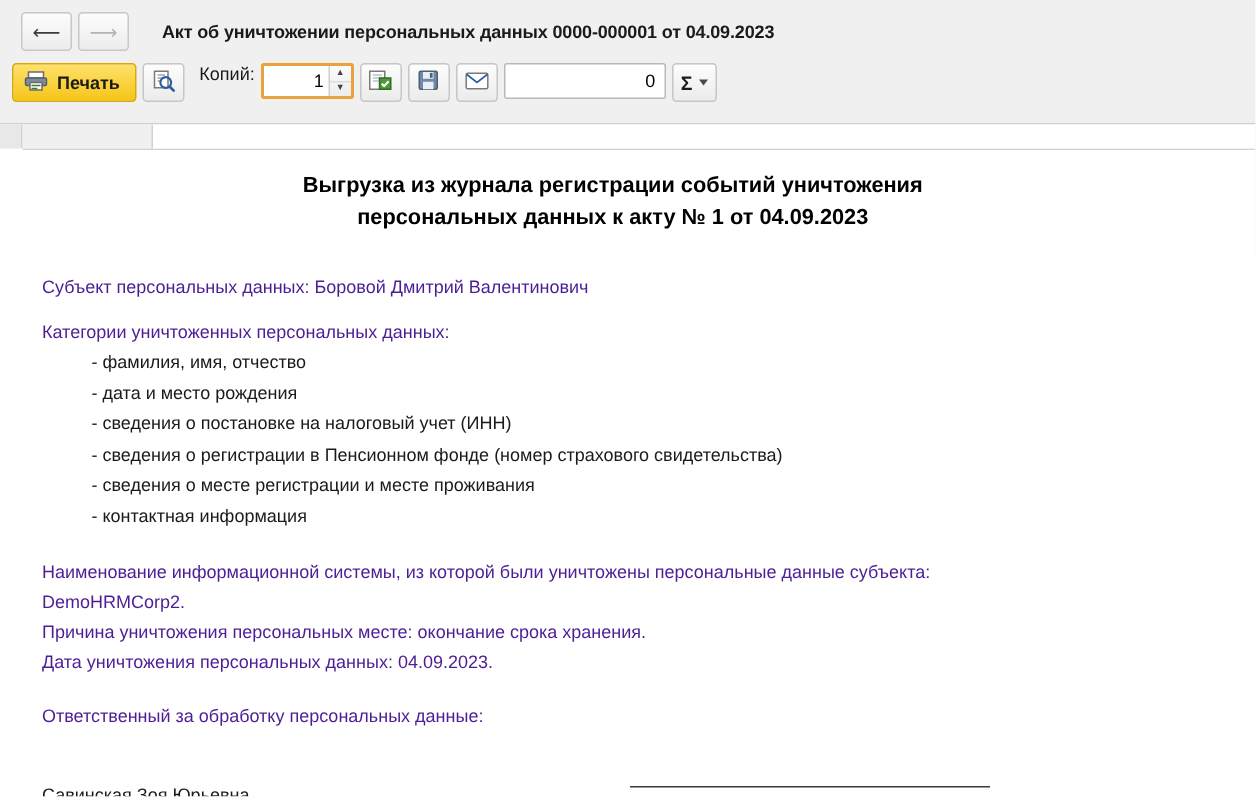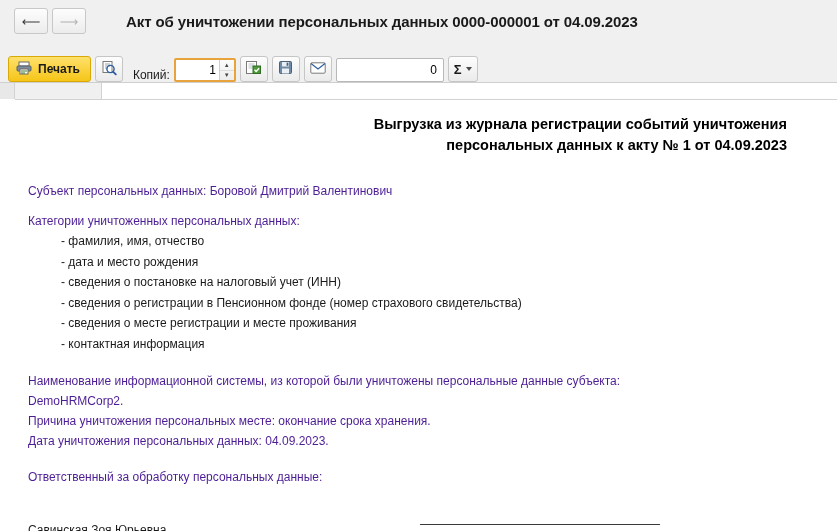--- a/index.html
+++ b/index.html
@@ -42,35 +42,35 @@
     display: flex;
     align-items: center;
     justify-content: center;
     margin-right: 4px;
     font-size: 13px;
     line-height: 1;
     color: #3a3a3a;
   }
   .navbtn.disabled { color: #b3b3b3; }
   .win-title {
-    margin-left: 36px;
-    font-size: 15px;
+    margin-left: 18px;
+    font-size: 12px;
     font-weight: bold;
     color: #1a1a1a;
     white-space: nowrap;
     letter-spacing: -0.1px;
   }
 
   
   .toolbar {
     height: 41px;
     background: #f0f0f0;
     border-bottom: 1px solid #cfcfcf;
     display: flex;
-    align-items: flex-end;
+    align-items: flex-start;
     padding: 0 8px;
     box-sizing: border-box;
     gap: 4px;
   }
   .print-btn {
     display: flex;
     align-items: center;
     gap: 6px;
     height: 26px;
     padding: 0 10px 0 7px;
@@ -211,21 +211,21 @@
     position: absolute;
     left: 14px;
     top: 17px;
     right: 0;
     bottom: 0;
     background: #ffffff;
     padding: 14px 20px 0 6px;
     box-sizing: border-box;
   }
   .doc-title {
-    text-align: right;
+    text-align: center;
     font-size: 14.5px;
     font-weight: bold;
     line-height: 1.45;
     color: #000;
     margin: 0 30px 26px 10px;
   }
   .p {
     font-size: 12px;
     color: #4c1d95;
     line-height: 1.5;

